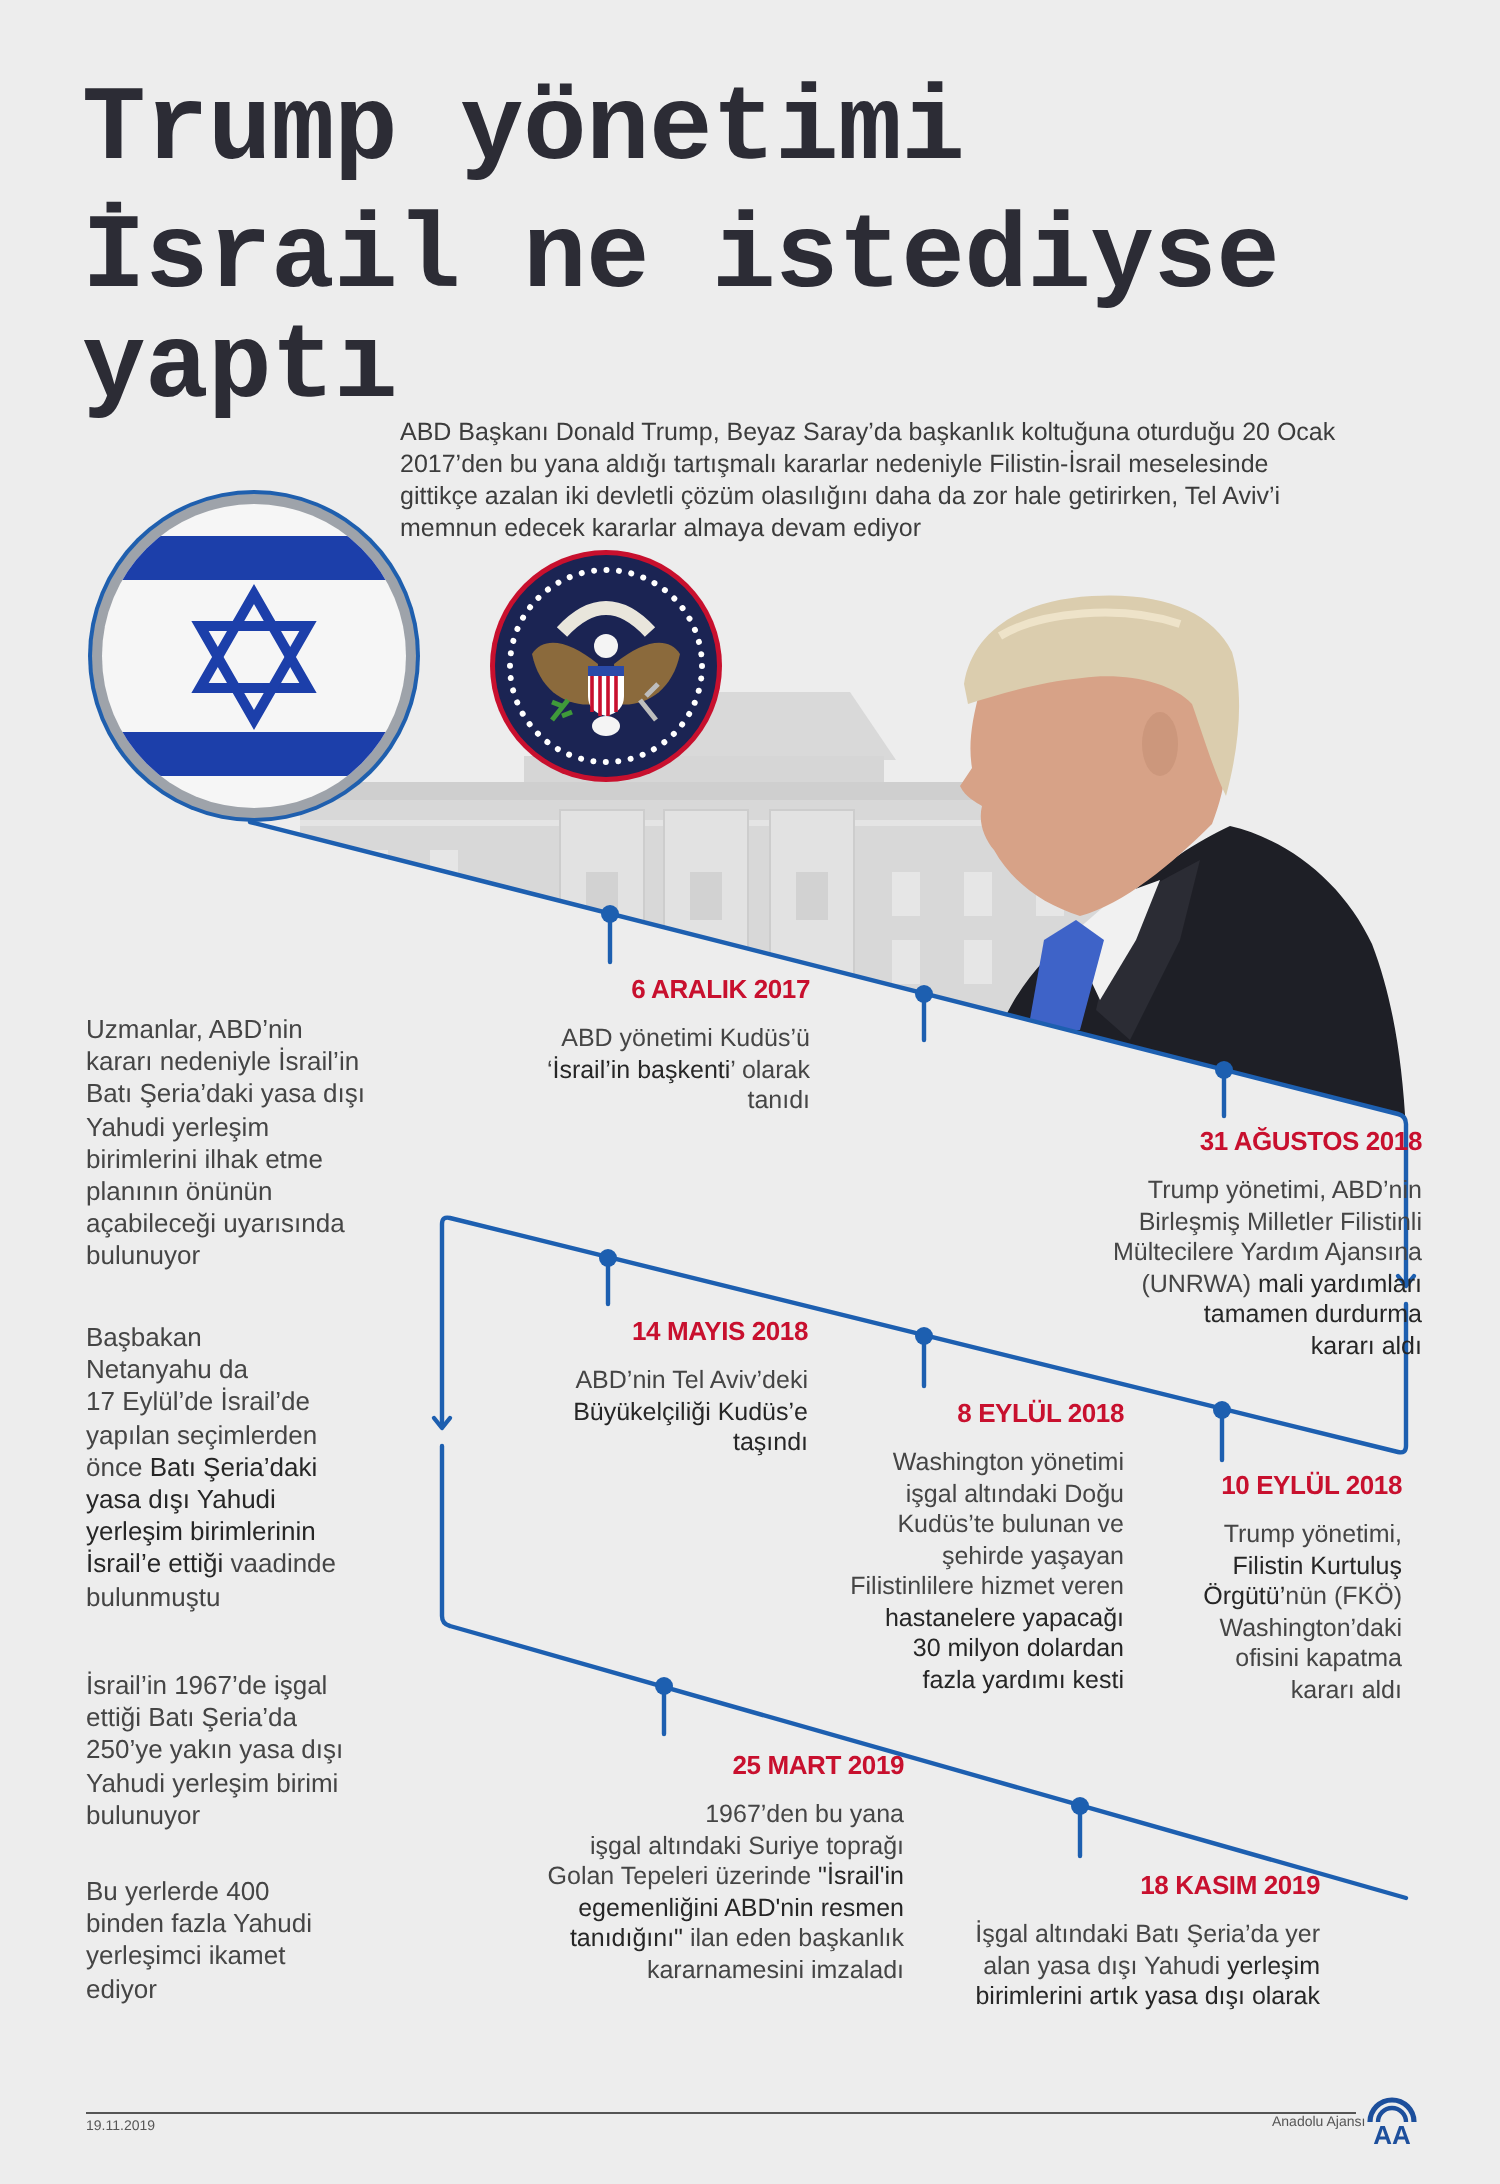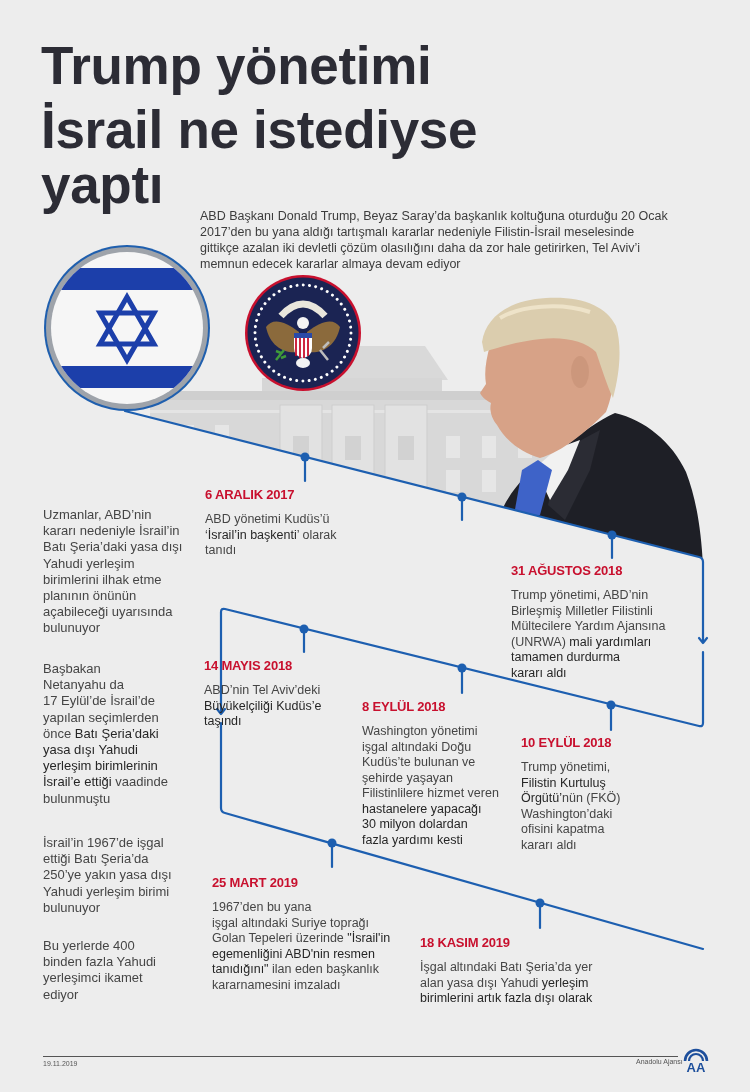--- a/index.html
+++ b/index.html
@@ -2,26 +2,26 @@
 <html style="--blue: #1d5fb0; --red: #c8102e; --ink: #2c2c35; --bg: #ededed;"><head>
 <meta charset="utf-8">
 <style>
   :root{
     --bg:#ededed; --blue:#1d5fb0; --red:#c8102e; --ink:#2c2c35; --text:#454545; --bold:#262626;
   }
   html,body{margin:0;padding:0;background:var(--bg);}
   #page{position:relative;width:750px;height:1092px;overflow:hidden;background:var(--bg);
         font-family:"Liberation Sans",sans-serif;color:var(--text);}
   svg.layer{position:absolute;left:0;top:0;}
-  .hl{position:absolute;left:41px;font-family:Liberation Sans, sans-serif;font-weight:700;
+  .hl{position:absolute;left:41px;font-family:Liberation Mono, monospace;font-weight:700;
       font-size:53px;line-height:53px;color:var(--ink);white-space:nowrap;letter-spacing:-0.3px;}
   .lead{position:absolute;left:200px;top:172px;font-size:12.5px;line-height:16px;color:#3c3c3c;white-space:nowrap;margin-top:36px;}
   .ln{white-space:nowrap;}
   .b{font-weight:400;color:var(--bold);}
-  .event{position:absolute;text-align:left;}
+  .event{position:absolute;text-align:right;}
   .event .date{font-weight:700;font-size:13px;line-height:16px;color:var(--red);letter-spacing:-0.2px;white-space:nowrap;}
   .event .body{margin-top:9px;font-size:12.5px;line-height:15.5px;color:var(--text);}
   .note{position:absolute;left:43px;font-size:13px;line-height:16.2px;color:var(--text);}
   .footer-rule{position:absolute;left:43px;top:1056px;width:635px;height:1px;background:#555;}
   .footer-date{position:absolute;left:43px;top:1060px;font-size:7px;color:#555;}
   .footer-agency{position:absolute;left:636px;top:1058px;font-size:7px;color:#555;white-space:nowrap;}
   .logo{position:absolute;left:682px;top:1047px;}
 </style>
 </head>
 <body>
@@ -232,21 +232,21 @@
         <div class="ln"><span class="b">egemenliğini ABD'nin resmen</span></div>
         <div class="ln"><span class="b">tanıdığını"</span><span> ilan eden başkanlık</span></div>
         <div class="ln"><span>kararnamesini imzaladı</span></div>
       </div>
   </div>
   <div class="event" style="left:420px;top:935px;width:240px">
     <div class="date">18 KASIM 2019</div>
     <div class="body">
         <div class="ln"><span>İşgal altındaki Batı Şeria’da yer</span></div>
         <div class="ln"><span>alan yasa dışı Yahudi </span><span class="b">yerleşim</span></div>
-        <div class="ln"><span class="b">birimlerini artık fazla dışı olarak</span></div>
+        <div class="ln"><span class="b">birimlerini artık yasa dışı olarak</span></div>
       </div>
   </div>
 
   <div class="footer-rule"></div>
   <div class="footer-date">19.11.2019</div>
   <div class="footer-agency">Anadolu Ajansı</div>
   <svg class="logo" width="28" height="26" viewBox="0 0 28 26">
     <path d="M3,14 A11,11 0 0 1 25,14" fill="none" stroke="#1d4f9c" stroke-width="2.6"></path>
     <path d="M7,14 A7,7 0 0 1 21,14" fill="none" stroke="#1d4f9c" stroke-width="2.2"></path>
     <text x="14" y="25" text-anchor="middle" font-family="Liberation Sans, sans-serif" font-weight="700" font-size="13" fill="#1d4f9c">AA</text>

